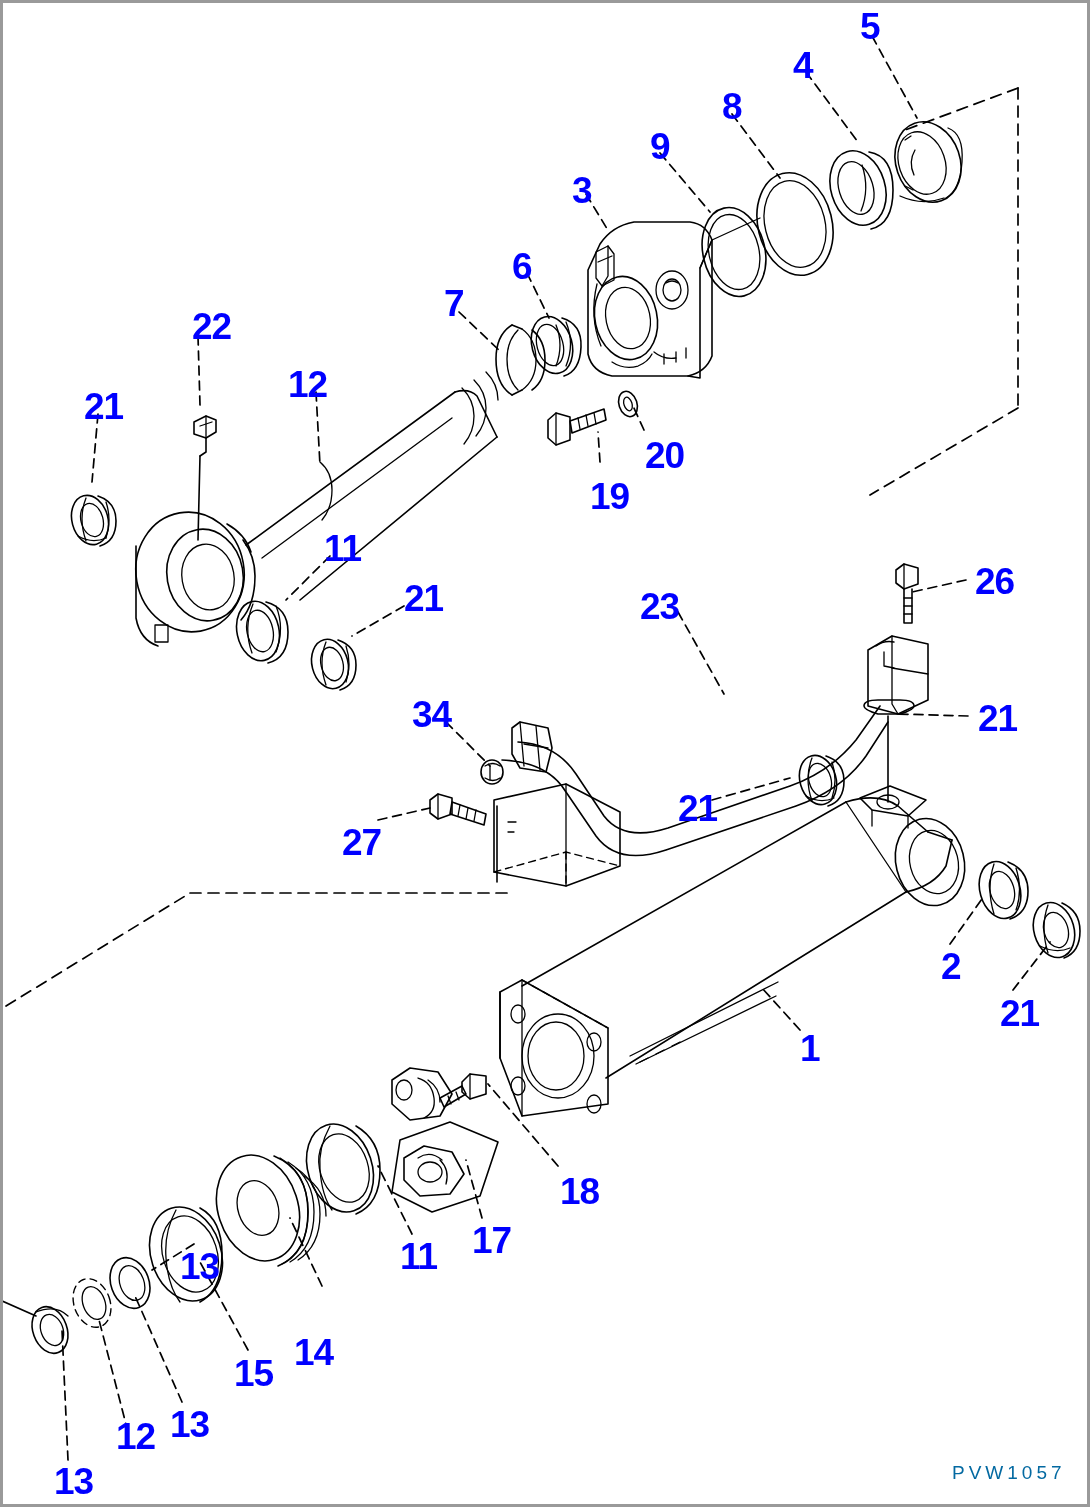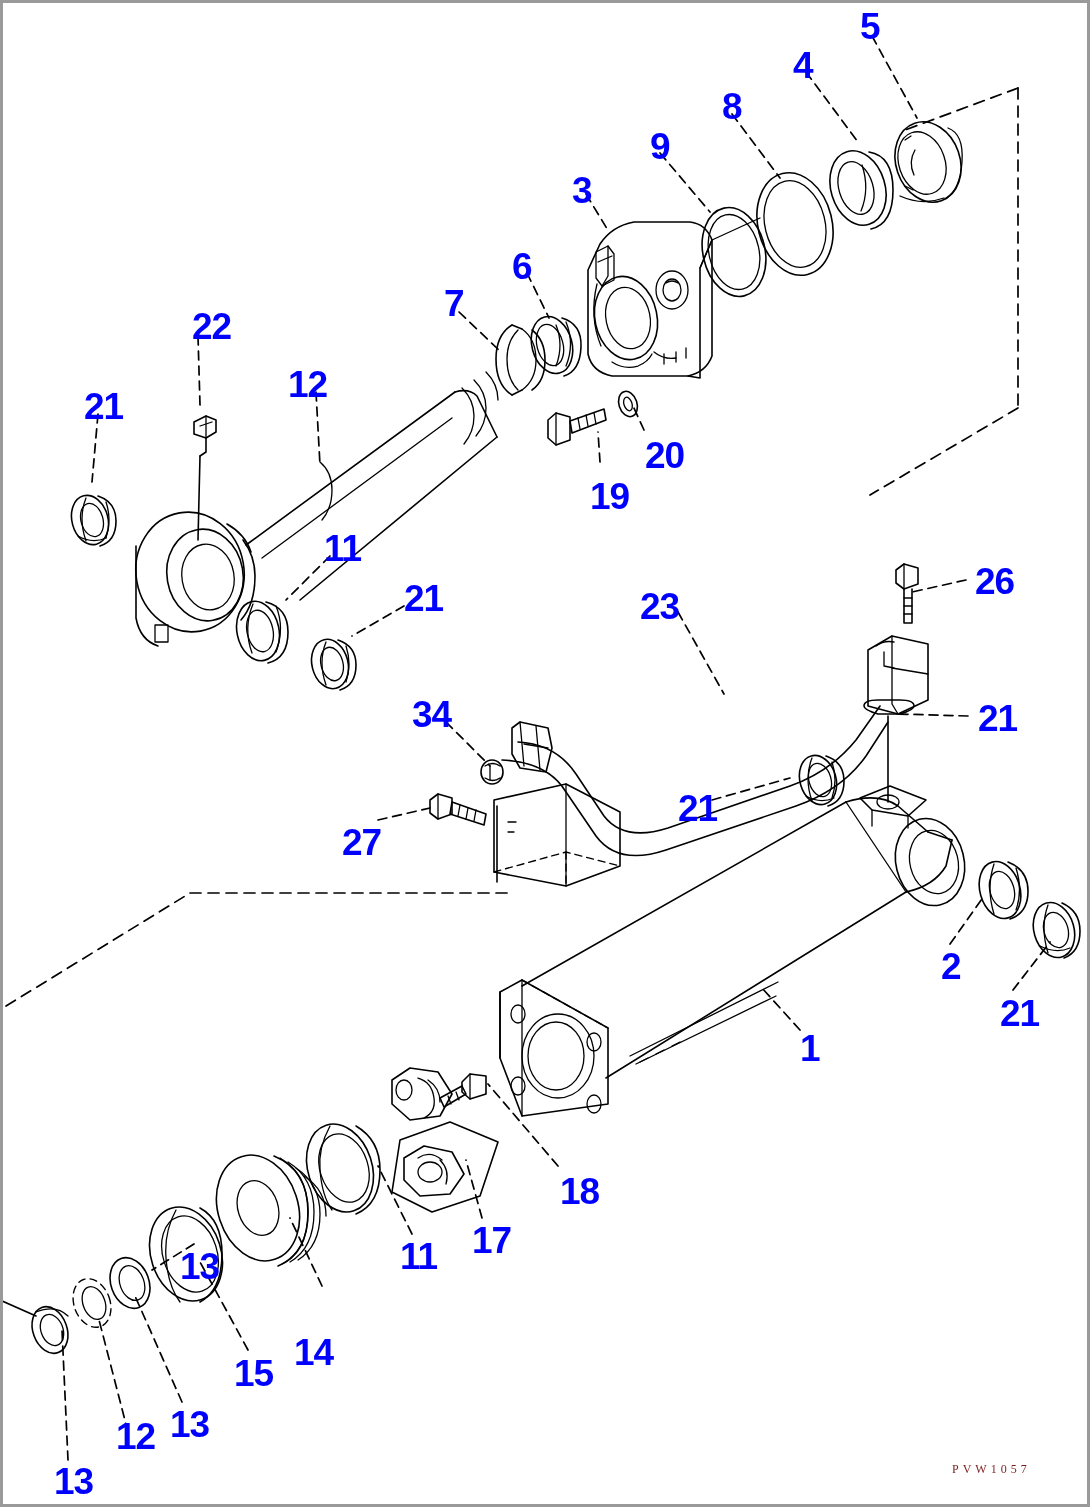--- a/index.html
+++ b/index.html
@@ -41,23 +41,23 @@
     font-family: "Liberation Sans", sans-serif;
     font-weight: bold;
     font-size: 37px;
     line-height: 1;
     letter-spacing: -1px;
     white-space: nowrap;
     z-index: 20;
   }
   .wm {
     position: absolute;
-    color: #7f1d1d;
-    font-family: Liberation Serif, serif;
-    font-size: 12px;
+    color: #0369a1;
+    font-family: Liberation Sans, sans-serif;
+    font-size: 19px;
     letter-spacing: 4px;
     white-space: nowrap;
     z-index: 20;
   }
 </style>
 </head>
 <body>
 
 <div id="page">
 

